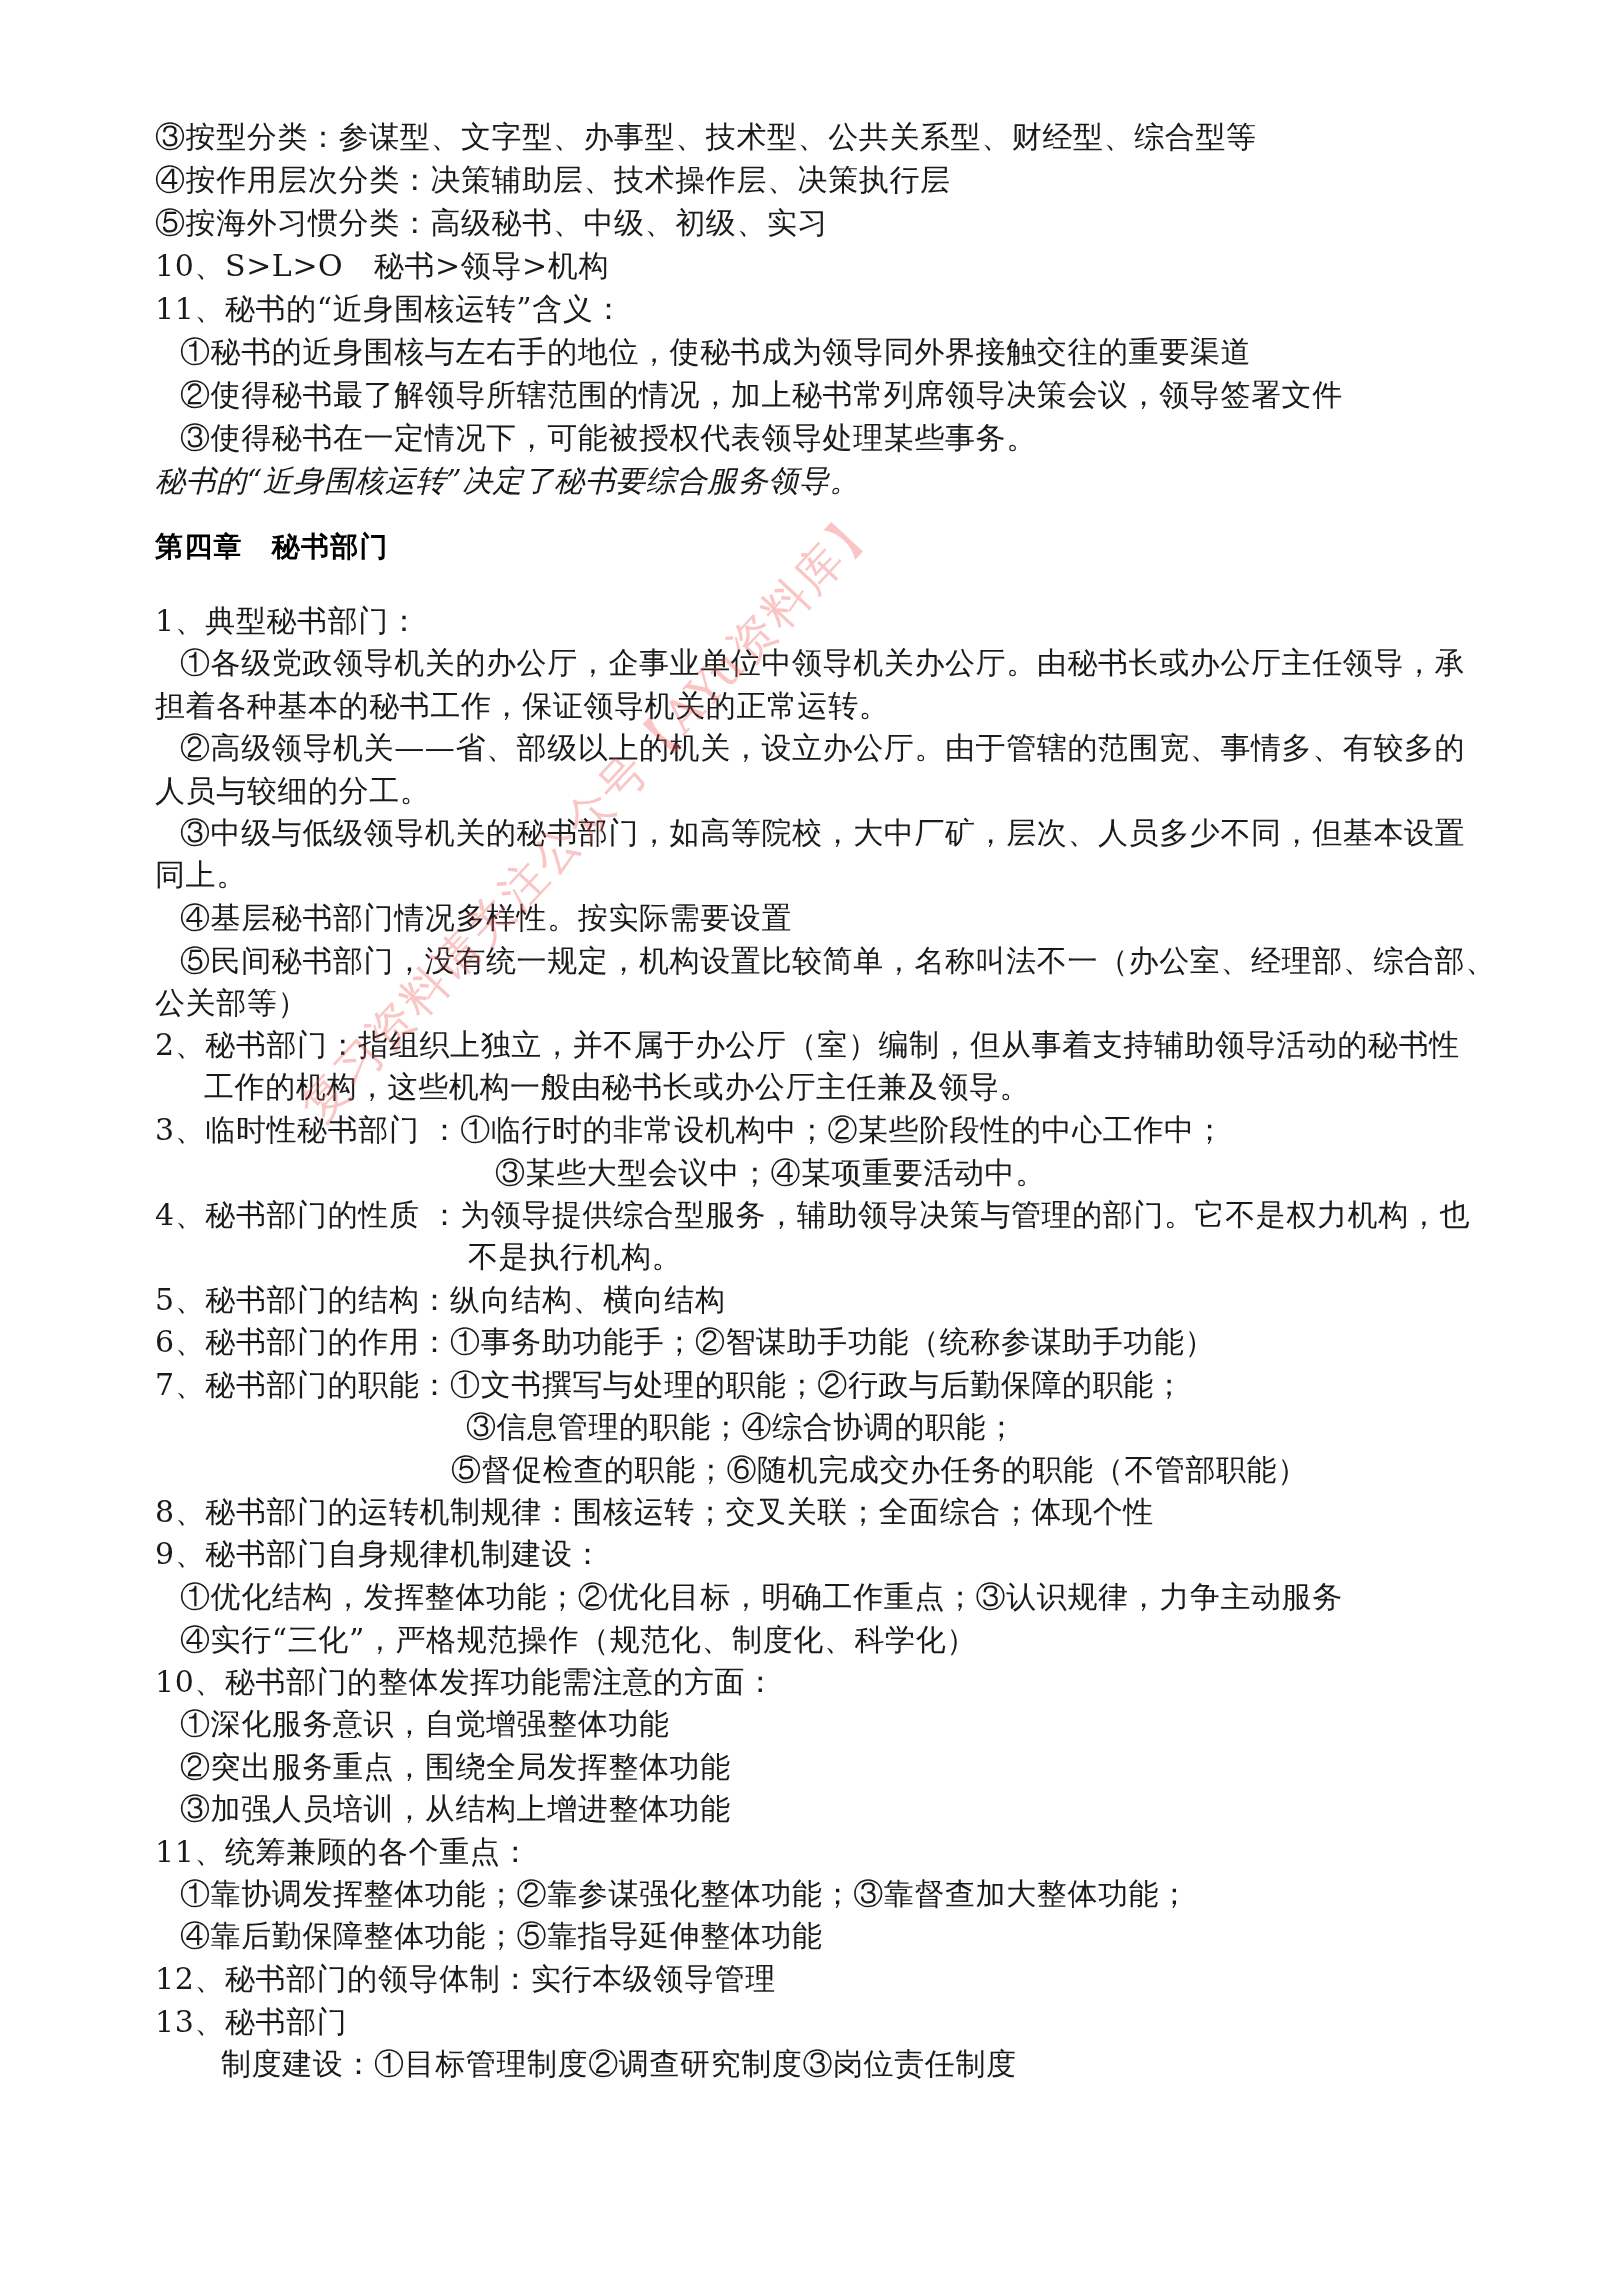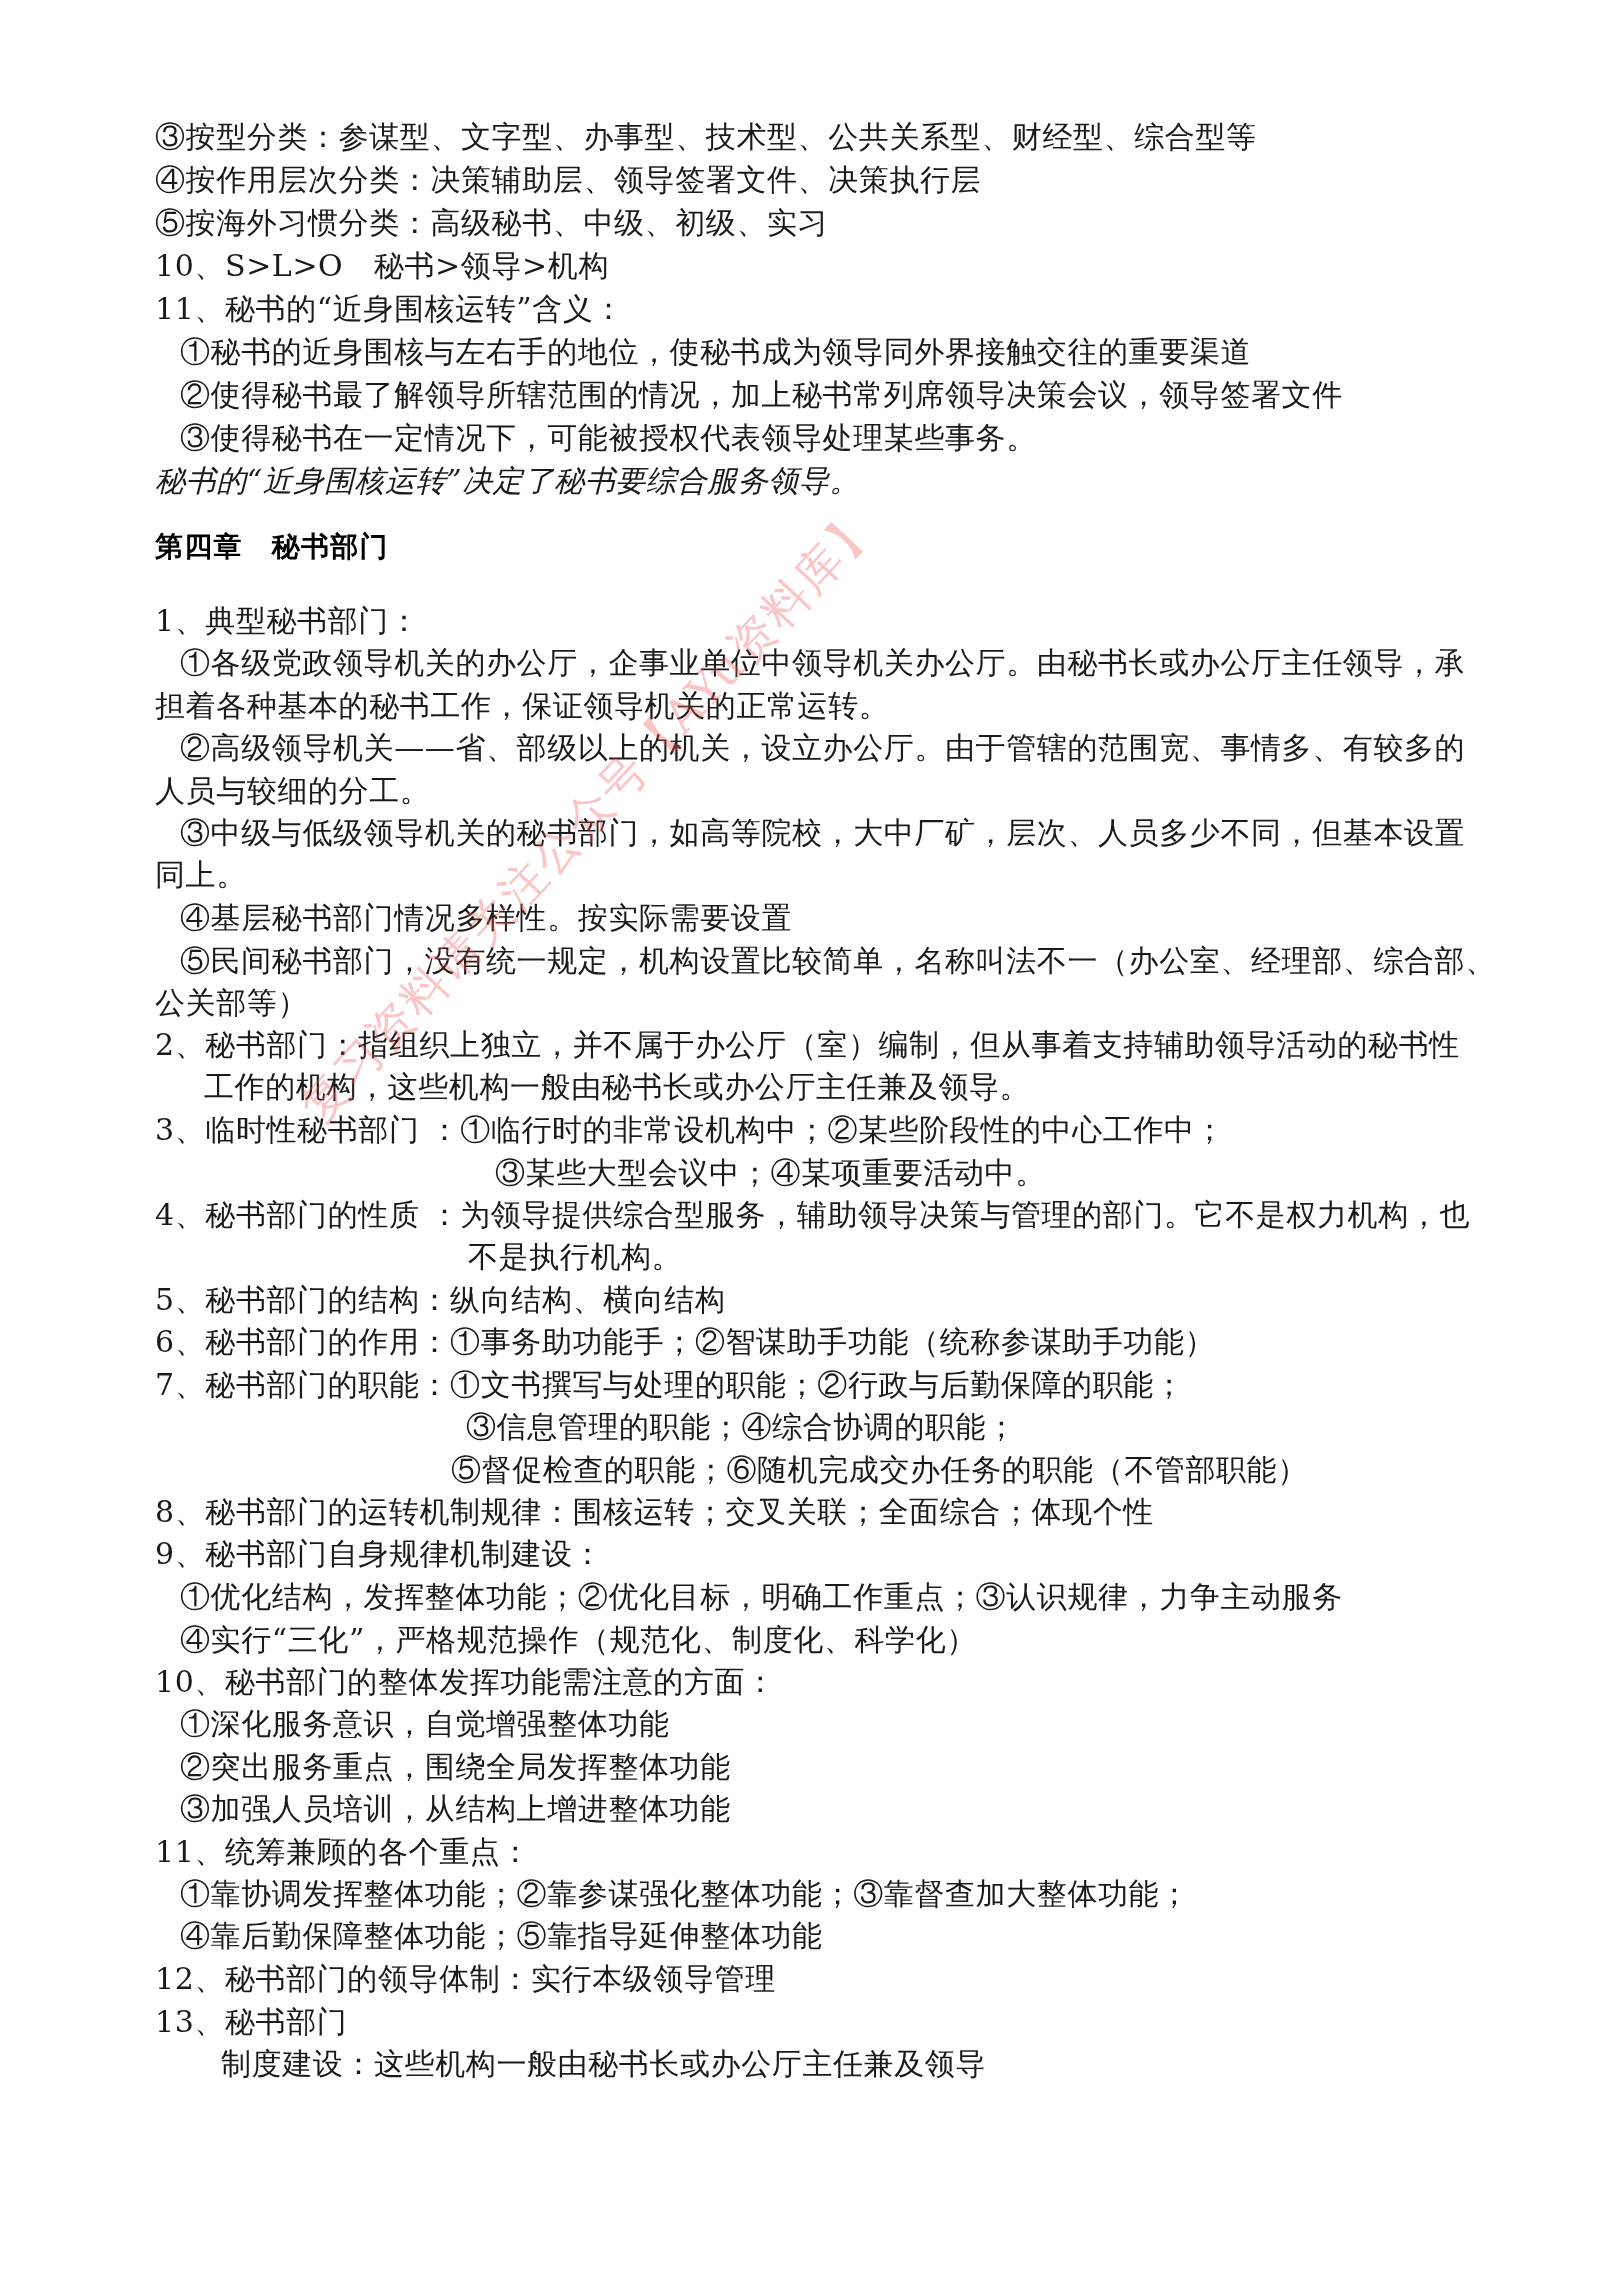--- a/index.html
+++ b/index.html
@@ -38,21 +38,21 @@
     letter-spacing: 2.4px;
     pointer-events: none;
   }
 </style>
 </head>
 <body>
 
 <div class="page">
 
   <div class="line" style="left:155px;top:119px;">③按型分类：参谋型、文字型、办事型、技术型、公共关系型、财经型、综合型等</div>
-  <div class="line" style="left:155px;top:162px;">④按作用层次分类：决策辅助层、领导签署文件、决策执行层</div>
+  <div class="line" style="left:155px;top:162px;">④按作用层次分类：决策辅助层、技术操作层、决策执行层</div>
   <div class="line" style="left:155px;top:205px;">⑤按海外习惯分类：高级秘书、中级、初级、实习</div>
   <div class="line" style="left:155px;top:248px;">10、S&gt;L&gt;O　秘书&gt;领导&gt;机构</div>
   <div class="line" style="left:155px;top:291px;">11、秘书的“近身围核运转”含义：</div>
   <div class="line" style="left:180px;top:334px;">①秘书的近身围核与左右手的地位，使秘书成为领导同外界接触交往的重要渠道</div>
   <div class="line" style="left:180px;top:377px;">②使得秘书最了解领导所辖范围的情况，加上秘书常列席领导决策会议，领导签署文件</div>
   <div class="line" style="left:180px;top:420px;">③使得秘书在一定情况下，可能被授权代表领导处理某些事务。</div>
   <div class="line" style="left:155px;top:463px;font-style:italic;">秘书的“近身围核运转”决定了秘书要综合服务领导。</div>
 
   <div class="heading" style="left:155px;top:525px;">第四章　秘书部门</div>
 
@@ -83,18 +83,18 @@
   <div class="line" style="left:180px;top:1622px;">④实行“三化”，严格规范操作（规范化、制度化、科学化）</div>
   <div class="line" style="left:155px;top:1664px;">10、秘书部门的整体发挥功能需注意的方面：</div>
   <div class="line" style="left:180px;top:1706px;">①深化服务意识，自觉增强整体功能</div>
   <div class="line" style="left:180px;top:1749px;">②突出服务重点，围绕全局发挥整体功能</div>
   <div class="line" style="left:180px;top:1791px;">③加强人员培训，从结构上增进整体功能</div>
   <div class="line" style="left:155px;top:1834px;">11、统筹兼顾的各个重点：</div>
   <div class="line" style="left:180px;top:1876px;">①靠协调发挥整体功能；②靠参谋强化整体功能；③靠督查加大整体功能；</div>
   <div class="line" style="left:180px;top:1918px;">④靠后勤保障整体功能；⑤靠指导延伸整体功能</div>
   <div class="line" style="left:155px;top:1961px;">12、秘书部门的领导体制：实行本级领导管理</div>
   <div class="line" style="left:155px;top:2004px;">13、秘书部门</div>
-  <div class="line" style="left:221px;top:2046px;">制度建设：这些机构一般由秘书长或办公厅主任兼及领导</div>
+  <div class="line" style="left:221px;top:2046px;">制度建设：①目标管理制度②调查研究制度③岗位责任制度</div>
 
   <div class="watermark">复习资料请关注公众号【AYu资料库】</div>
 
 </div>
 
 
 </body></html>

